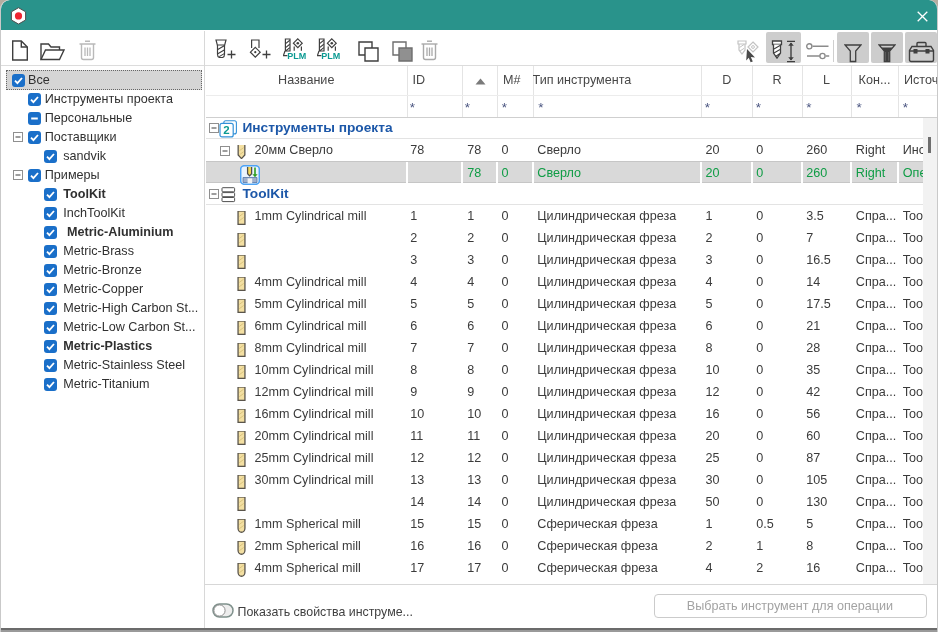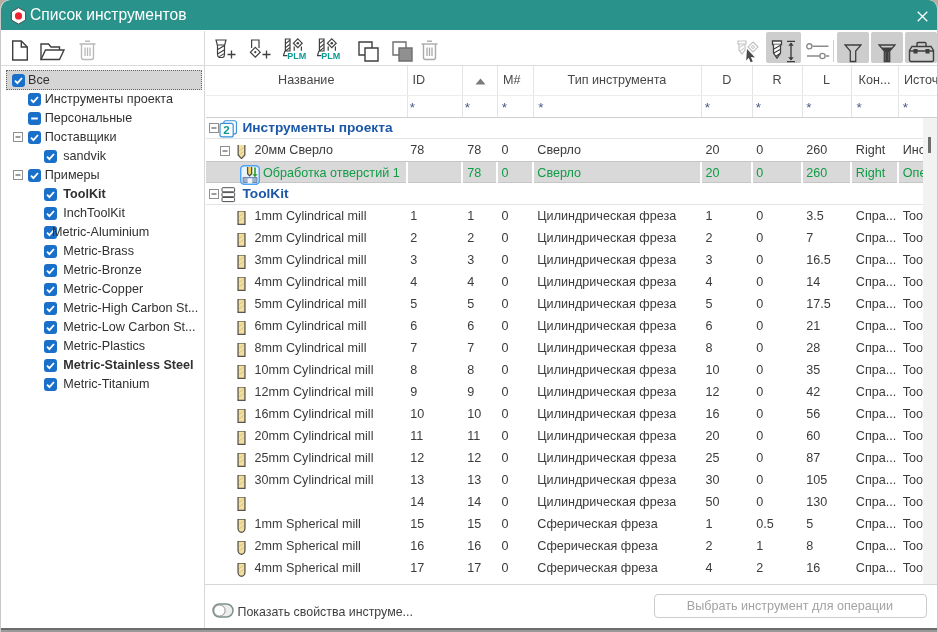--- a/index.html
+++ b/index.html
@@ -13,21 +13,20 @@
 .row{position:absolute;left:205px;width:733px;height:22px;font-size:12.6px;color:#3b3b3b}
 .grp{color:#1c57a8;font-weight:bold;font-size:13.7px}
 .green{color:#0f9c45}
 .hcell{position:absolute;top:0;height:29px;line-height:29px;font-size:12.6px;color:#474747;overflow:hidden;white-space:nowrap}
 .fstar{position:absolute;top:0;height:21px;line-height:24px;font-size:13.5px;color:#4a5580}
 .tr-row{position:absolute;height:19px;font-size:12.6px;color:#303030;line-height:19px;white-space:nowrap}
 .cb{position:absolute;width:13px;height:13px;background:#1a6fc9;border-radius:3px}
 </style></head><body>
 <div class="win">
 <div class="title">
-      <span>Список инструментов</span>
 <svg class="abs" style="left:9px;top:6.5px" width="17" height="18" viewBox="0 0 17 18">
 <path d="M8.5,0.7 L15.6,4.8 V13 L8.5,17.1 L1.4,13 V4.8 Z" fill="#fff" stroke="#4f4f4f" stroke-width="1"></path>
 <circle cx="8.5" cy="8.9" r="3.6" fill="#ee2531"></circle>
       </svg>
 <svg class="abs" style="left:915.5px;top:10.5px" width="11" height="11" viewBox="0 0 11 11">
         <path d="M0.7,0.7 L10.3,10.3 M10.3,0.7 L0.7,10.3" stroke="#fff" stroke-width="1.3"></path>
       </svg>
 </div>
 <div class="tbar"></div>
     <div class="vsep"></div>
@@ -179,21 +178,21 @@
 <div class="tr-row" style="left:62.3px;top:184.5px;font-weight:bold">ToolKit</div>
 <div class="cb" style="left:43px;top:206.5px"></div>
 <svg class="abs" style="left:43px;top:206.5px" width="13" height="13" viewBox="0 0 13 13">
       <path d="M3,6.7 l2.4,2.5 l4.6,-5.2" fill="none" stroke="#fff" stroke-width="1.8"></path>
     </svg>
 <div class="tr-row" style="left:62.3px;top:203.5px;font-weight:normal">InchToolKit</div>
 <div class="cb" style="left:43px;top:225.5px"></div>
 <svg class="abs" style="left:43px;top:225.5px" width="13" height="13" viewBox="0 0 13 13">
       <path d="M3,6.7 l2.4,2.5 l4.6,-5.2" fill="none" stroke="#fff" stroke-width="1.8"></path>
     </svg>
-<div class="tr-row" style="left:51px;top:222.5px;font-weight:normal">Metric-Aluminium</div>
+<div class="tr-row" style="left:66px;top:222.5px;font-weight:bold">Metric-Aluminium</div>
 <div class="cb" style="left:43px;top:244.5px"></div>
 <svg class="abs" style="left:43px;top:244.5px" width="13" height="13" viewBox="0 0 13 13">
       <path d="M3,6.7 l2.4,2.5 l4.6,-5.2" fill="none" stroke="#fff" stroke-width="1.8"></path>
     </svg>
 <div class="tr-row" style="left:62.3px;top:241.5px;font-weight:normal">Metric-Brass</div>
 <div class="cb" style="left:43px;top:263.5px"></div>
 <svg class="abs" style="left:43px;top:263.5px" width="13" height="13" viewBox="0 0 13 13">
       <path d="M3,6.7 l2.4,2.5 l4.6,-5.2" fill="none" stroke="#fff" stroke-width="1.8"></path>
     </svg>
 <div class="tr-row" style="left:62.3px;top:260.5px;font-weight:normal">Metric-Bronze</div>
@@ -209,47 +208,47 @@
 <div class="tr-row" style="left:62.3px;top:298.5px;font-weight:normal">Metric-High Carbon St...</div>
 <div class="cb" style="left:43px;top:320.5px"></div>
 <svg class="abs" style="left:43px;top:320.5px" width="13" height="13" viewBox="0 0 13 13">
       <path d="M3,6.7 l2.4,2.5 l4.6,-5.2" fill="none" stroke="#fff" stroke-width="1.8"></path>
     </svg>
 <div class="tr-row" style="left:62.3px;top:317.5px;font-weight:normal">Metric-Low Carbon St...</div>
 <div class="cb" style="left:43px;top:339.5px"></div>
 <svg class="abs" style="left:43px;top:339.5px" width="13" height="13" viewBox="0 0 13 13">
       <path d="M3,6.7 l2.4,2.5 l4.6,-5.2" fill="none" stroke="#fff" stroke-width="1.8"></path>
     </svg>
-<div class="tr-row" style="left:62.3px;top:336.5px;font-weight:normal">Metric-Plastics</div>
+<div class="tr-row" style="left:62.3px;top:336.5px;font-weight:bold">Metric-Plastics</div>
 <div class="cb" style="left:43px;top:358.5px"></div>
 <svg class="abs" style="left:43px;top:358.5px" width="13" height="13" viewBox="0 0 13 13">
       <path d="M3,6.7 l2.4,2.5 l4.6,-5.2" fill="none" stroke="#fff" stroke-width="1.8"></path>
     </svg>
-<div class="tr-row" style="left:62.3px;top:355.5px;font-weight:bold">Metric-Stainless Steel</div>
+<div class="tr-row" style="left:62.3px;top:355.5px;font-weight:normal">Metric-Stainless Steel</div>
 <div class="cb" style="left:43px;top:377.5px"></div>
 <svg class="abs" style="left:43px;top:377.5px" width="13" height="13" viewBox="0 0 13 13">
       <path d="M3,6.7 l2.4,2.5 l4.6,-5.2" fill="none" stroke="#fff" stroke-width="1.8"></path>
     </svg>
 <div class="tr-row" style="left:62.3px;top:374.5px;font-weight:normal">Metric-Titanium</div>
 <div class="abs" style="left:405.5px;top:66px;width:1px;height:51px;background:#e4e4e4"></div>
 <div class="abs" style="left:461.3px;top:66px;width:1px;height:51px;background:#e4e4e4"></div>
 <div class="abs" style="left:496px;top:66px;width:1px;height:51px;background:#e4e4e4"></div>
 <div class="abs" style="left:531.5px;top:66px;width:1px;height:51px;background:#e4e4e4"></div>
 <div class="abs" style="left:700.4px;top:66px;width:1px;height:51px;background:#e4e4e4"></div>
 <div class="abs" style="left:751px;top:66px;width:1px;height:51px;background:#e4e4e4"></div>
 <div class="abs" style="left:801px;top:66px;width:1px;height:51px;background:#e4e4e4"></div>
 <div class="abs" style="left:850px;top:66px;width:1px;height:51px;background:#e4e4e4"></div>
 <div class="abs" style="left:897px;top:66px;width:1px;height:51px;background:#e4e4e4"></div>
 <div class="abs" style="left:205px;top:95px;width:733px;height:1px;background:#ececec"></div>
 <div class="abs" style="left:205px;top:116.5px;width:733px;height:1px;background:#cfcfcf"></div>
 <div class="hcell" style="left:205px;top:66px;width:200.5px;text-align:center;">Название</div>
 <div class="hcell" style="left:405.5px;top:66px;width:55.8px;text-align:left;padding-left:6px;">ID</div>
 <div class="hcell" style="left:461.3px;top:66px;width:34.7px;text-align:center;"></div>
 <div class="hcell" style="left:496px;top:66px;width:35.5px;text-align:left;padding-left:6px;">M#</div>
-<div class="hcell" style="left:531.5px;top:66px;width:168.9px;text-align:center;">Тип инструмента</div>
+<div class="hcell" style="left:531.5px;top:66px;width:168.9px;">Тип инструмента</div>
 <div class="hcell" style="left:700.4px;top:66px;width:50.6px;text-align:center;">D</div>
 <div class="hcell" style="left:751px;top:66px;width:50px;text-align:center;">R</div>
 <div class="hcell" style="left:801px;top:66px;width:49px;text-align:center;">L</div>
 <div class="hcell" style="left:850px;top:66px;width:47px;text-align:center;">Кон...</div>
 <div class="hcell" style="left:897px;top:66px;width:41px;text-align:left;padding-left:6px;">Источник</div>
 <svg class="abs" style="left:474px;top:77.5px" width="11" height="7" viewBox="0 0 11 7">
       <path d="M5.5,0.5 L10.5,6.5 H0.5 Z" fill="#7a7a7a"></path>
     </svg>
 <div class="fstar" style="left:408.7px;top:96px">*</div>
 <div class="fstar" style="left:463.7px;top:96px">*</div>
@@ -305,21 +304,20 @@
       <div class="abs" style="left:691px;top:0;width:2px;height:22px;background:#fff"></div>
       <svg class="abs" style="left:34px;top:2.5px" width="20" height="20" viewBox="0 0 20 20">
 <rect x="0.7" y="0.7" width="18.6" height="18.6" rx="3.5" fill="#eaf3fc" stroke="#4da3f5" stroke-width="1.5"></rect>
 <path d="M3,12.5 h14 v5 h-14 z" fill="#9fb0cc" stroke="#5577a8" stroke-width="0.8"></path>
 <rect x="7.6" y="13.4" width="4.6" height="4.8" fill="#f2f2f2"></rect>
 <path d="M7.6,2 h4 v6.5 l-2,2.3 l-2,-2.3 z" fill="#f7d954"></path>
 <path d="M7.6,2 v6.7 l2,2.2 2,-2.2 V2" fill="none" stroke="#4e4e4e" stroke-width="1.3"></path>
 <path d="M15,2.5 v8" stroke="#2e9e1f" stroke-width="1.6"></path>
 <path d="M15,12.3 l-2.6,-3 h5.2 z" fill="#2e9e1f"></path>
       </svg>
-      <span class="cv green" style="left:57px">Обработка отверстий 1</span>
       <span class="cv green" style="left:261.3px">78</span>
       <span class="cv green" style="left:295.6px">0</span>
       <span class="cv green" style="left:331.29999999999995px">Сверло</span>
       <span class="cv green" style="left:499.4px">20</span>
       <span class="cv green" style="left:550.2px">0</span>
       <span class="cv green" style="left:600.2px">260</span>
       <span class="cv green" style="left:649.8px">Right</span>
       <span class="cv green" style="left:696.8px">Операция</span>
     </div>
 <div class="row" style="top:183px;border-bottom:1px solid #e3e3e3">
@@ -348,37 +346,35 @@
       <span class="cv " style="left:550.2px">0</span>
       <span class="cv " style="left:600.2px">3.5</span>
       <span class="cv " style="left:649.8px">Спра...</span>
       <span class="cv " style="left:696.8px">ToolKit</span>
     </div>
 <div class="row" style="top:227px">
       <svg class="abs" style="left:30.5px;top:6px" width="9" height="14" viewBox="0 0 8 13">
         <rect x="0.8" y="0" width="6.4" height="12.4" fill="#f3dfa2" stroke="#59544b" stroke-width="1.2"></rect>
         <path d="M2,5 l4,-3 M2,9 l4,-3" stroke="#d8c27c" stroke-width="0.9"></path>
       </svg>
-      <span class="cv" style="left:48.5px">2mm Cylindrical mill</span>
       <span class="cv " style="left:204.2px">2</span>
       <span class="cv " style="left:261.3px">2</span>
       <span class="cv " style="left:295.6px">0</span>
       <span class="cv " style="left:331.29999999999995px">Цилиндрическая фреза</span>
       <span class="cv " style="left:499.4px">2</span>
       <span class="cv " style="left:550.2px">0</span>
       <span class="cv " style="left:600.2px">7</span>
       <span class="cv " style="left:649.8px">Спра...</span>
       <span class="cv " style="left:696.8px">ToolKit</span>
     </div>
 <div class="row" style="top:249px">
       <svg class="abs" style="left:30.5px;top:6px" width="9" height="14" viewBox="0 0 8 13">
         <rect x="0.8" y="0" width="6.4" height="12.4" fill="#f3dfa2" stroke="#59544b" stroke-width="1.2"></rect>
         <path d="M2,5 l4,-3 M2,9 l4,-3" stroke="#d8c27c" stroke-width="0.9"></path>
       </svg>
-      <span class="cv" style="left:48.5px">3mm Cylindrical mill</span>
       <span class="cv " style="left:204.2px">3</span>
       <span class="cv " style="left:261.3px">3</span>
       <span class="cv " style="left:295.6px">0</span>
       <span class="cv " style="left:331.29999999999995px">Цилиндрическая фреза</span>
       <span class="cv " style="left:499.4px">3</span>
       <span class="cv " style="left:550.2px">0</span>
       <span class="cv " style="left:600.2px">16.5</span>
       <span class="cv " style="left:649.8px">Спра...</span>
       <span class="cv " style="left:696.8px">ToolKit</span>
     </div>

